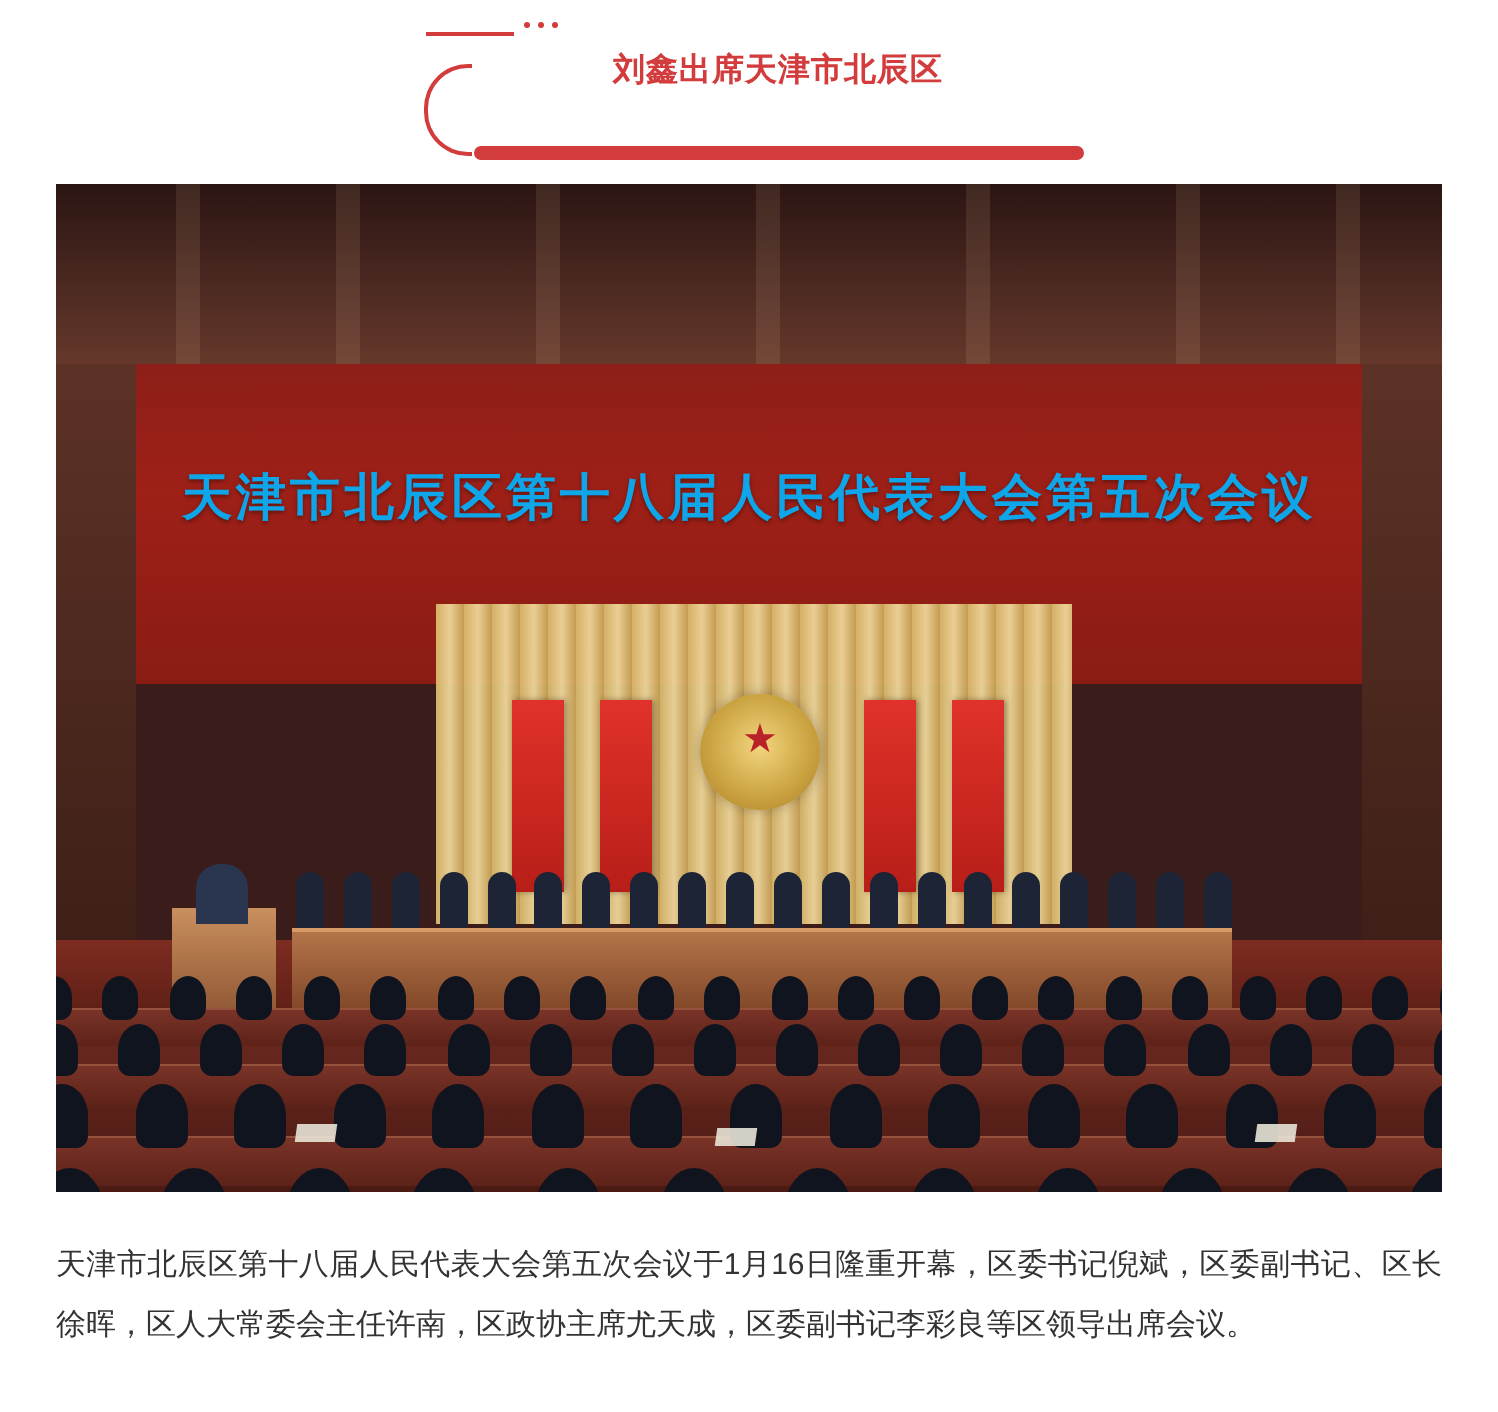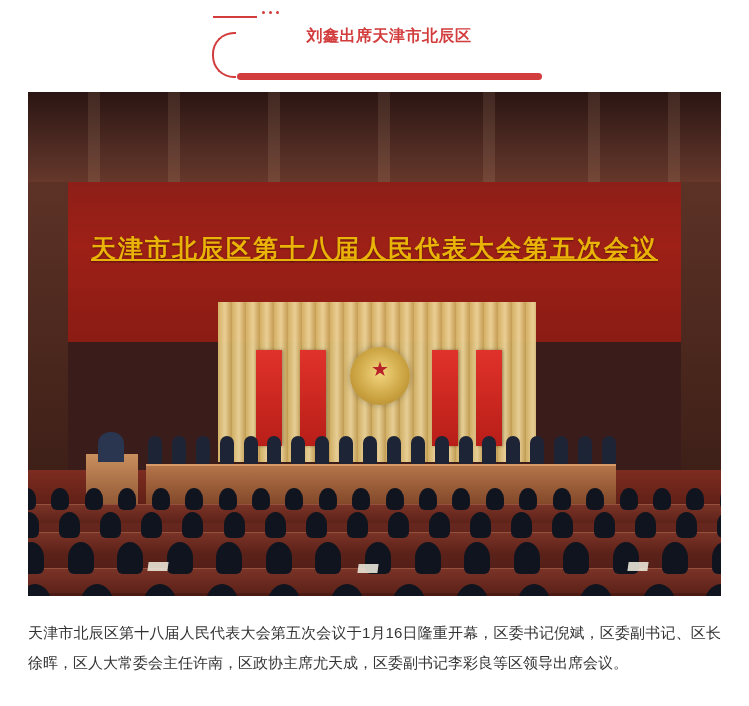--- a/index.html
+++ b/index.html
@@ -118,28 +118,27 @@
   }
   
   .backwall {
     position: absolute; left: 0; top: 90px; width: 100%; height: 160px;
     background: linear-gradient(180deg,#8d1f18 0%, #9e2017 40%, #8a1c14 100%);
   }
   .banner-text {
     position: absolute;
     left: 0; top: 140px; width: 100%;
     text-align: center;
-    color: #eab308;
+    color: #0ea5e9;
     font-family: "DejaVu Serif", "Liberation Serif", serif;
     font-weight: bold;
     font-size: 25px;
     letter-spacing: 2px;
     text-shadow: 0 1px 2px rgba(0,0,0,0.4);
     white-space: nowrap;
-    text-decoration: underline;
   }
   
   .sidewall-l, .sidewall-r {
     position: absolute; top: 90px; height: 300px; width: 40px;
     background: linear-gradient(180deg,#5d3226,#3d1f17);
   }
   .sidewall-l { left: 0; }
   .sidewall-r { right: 0; }
   
   .curtain {

